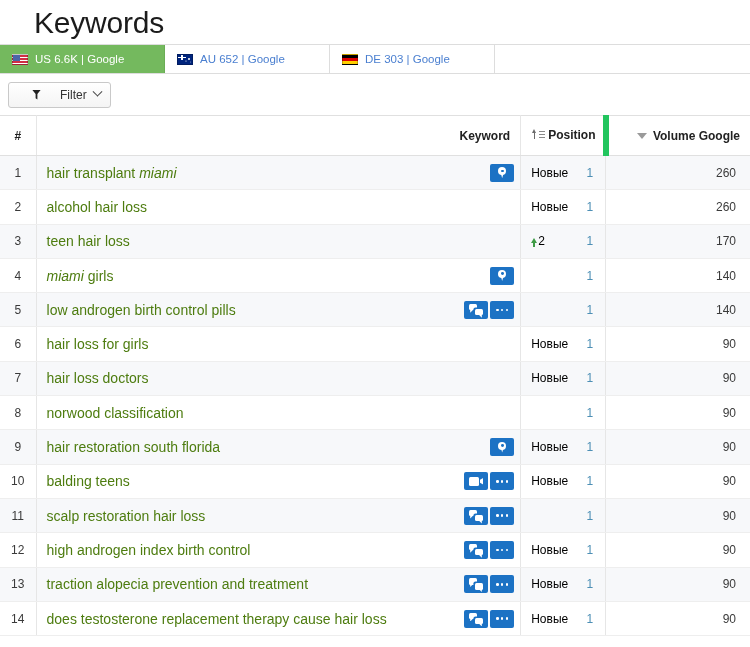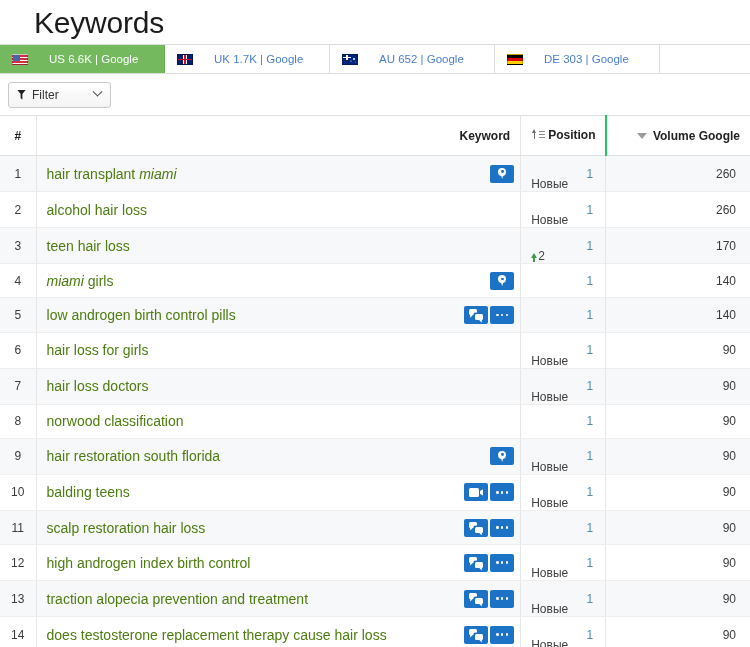--- a/index.html
+++ b/index.html
@@ -32,21 +32,21 @@
     border-top: 1px solid #dddddd;
     border-bottom: 1px solid #dddddd;
     background: #ffffff;
     overflow: hidden;
   }
   .tab {
     flex: 0 0 auto;
     width: 165px;
     display: flex;
     align-items: center;
-    gap: 21px;
+    gap: 7px;
     padding: 0 12px;
     border-right: 1px solid #dddddd;
     font-size: 11.5px;
     color: #4a7fd0;
     background: #ffffff;
     white-space: nowrap;
     cursor: pointer;
     height: 100%;
   }
   .tab.active {
@@ -123,28 +123,28 @@
     display: flex;
     align-items: center;
     padding-left: 8px;
     background: #ffffff;
   }
   .filter-btn {
     display: inline-flex;
     align-items: center;
     height: 26px;
     min-width: 103px;
-    padding: 0 8px;
+    padding: 0 23px;
     border: 1px solid #c9c9c9;
     border-radius: 3px;
     background: linear-gradient(to bottom, #ffffff 0%, #f4f4f4 100%);
     font-size: 12px;
     color: #333333;
     cursor: pointer;
-    gap: 6px;
+    gap: 19px;
     position: relative;
   }
   .funnel-icon {
     width: 9px; height: 10px;
     display: inline-block;
     background: #222222;
     clip-path: polygon(0 0, 100% 0, 60% 45%, 60% 100%, 40% 88%, 40% 45%);
   }
   .filter-label { flex: 0 0 auto; }
   .caret-down {
@@ -169,21 +169,21 @@
     border-bottom: 1px solid #e0e0e0;
     background: #ffffff;
     font-weight: 700;
     font-size: 12px;
     color: #222222;
     vertical-align: middle;
     padding: 0 10px;
   }
   th.c-num   { width: 36px;  text-align: center; border-right: 1px solid #e6e6e6; padding: 0; }
   th.c-kw    { width: 484px; text-align: right;   border-right: 1px solid #e6e6e6; }
-  th.c-pos   { width: 85px;  text-align: right;  border-right: 2px solid #22c55e; padding-right: 14px;}
+  th.c-pos   { width: 85px;  text-align: right;  border-right: 6px solid #22c55e; padding-right: 14px;}
   th.c-vol   { width: 144px; text-align: right;  padding-right: 14px; }
 
   td.c-num   { width: 36px;  text-align: center; border-right: 1px solid #e6e6e6; color:#3a3a3a; padding: 0;}
   td.c-kw    { width: 484px; text-align: left;   border-right: 1px solid #e6e6e6; padding: 0 6px 0 10px;}
   td.c-posch { }
   td.c-vol   { width: 145px; text-align: right;  padding-right: 14px; color:#3a3a3a;padding-left:40px; }
 
   table.kw tbody tr { height: 34.3px; }
   table.kw tbody tr td {
     border-bottom: 1px solid #eeeeee;
@@ -207,27 +207,26 @@
   .kw-text i { font-style: italic; }
 
   
   .pos-wrap {
     display: flex;
     align-items: center;
     justify-content: space-between;
     padding-right: 4px;
   }
   .pos-change {
-    color: #404040;
+    color: #000000;
     font-size: 12px;
     white-space: nowrap;
     display: inline-flex;
     align-items: center;
     gap: 1px;
-    margin-top: 21px;
   }
   .arrow-up {
     display: inline-block;
     width: 0; height: 0;
     border-left: 3.4px solid transparent;
     border-right: 3.4px solid transparent;
     border-bottom: 5px solid #3f9b46;
     position: relative;
     top: -1px;
   }
@@ -345,24 +344,20 @@
 <body>
 
 <div class="page-header">
   <div class="page-title">Keywords</div>
 </div>
 
 <div class="tabs" id="tabs-host">
     <div class="tab active">
       <span class="flag flag-us"></span>
       <span>US 6.6K | Google</span>
-    </div>
-    <div class="tab">
-      <span class="flag flag-uk"></span>
-      <span>UK 1.7K | Google</span>
     </div>
     <div class="tab">
       <span class="flag flag-au"></span>
       <span>AU 652 | Google</span>
     </div>
     <div class="tab">
       <span class="flag flag-de"></span>
       <span>DE 303 | Google</span>
     </div>
   </div>

